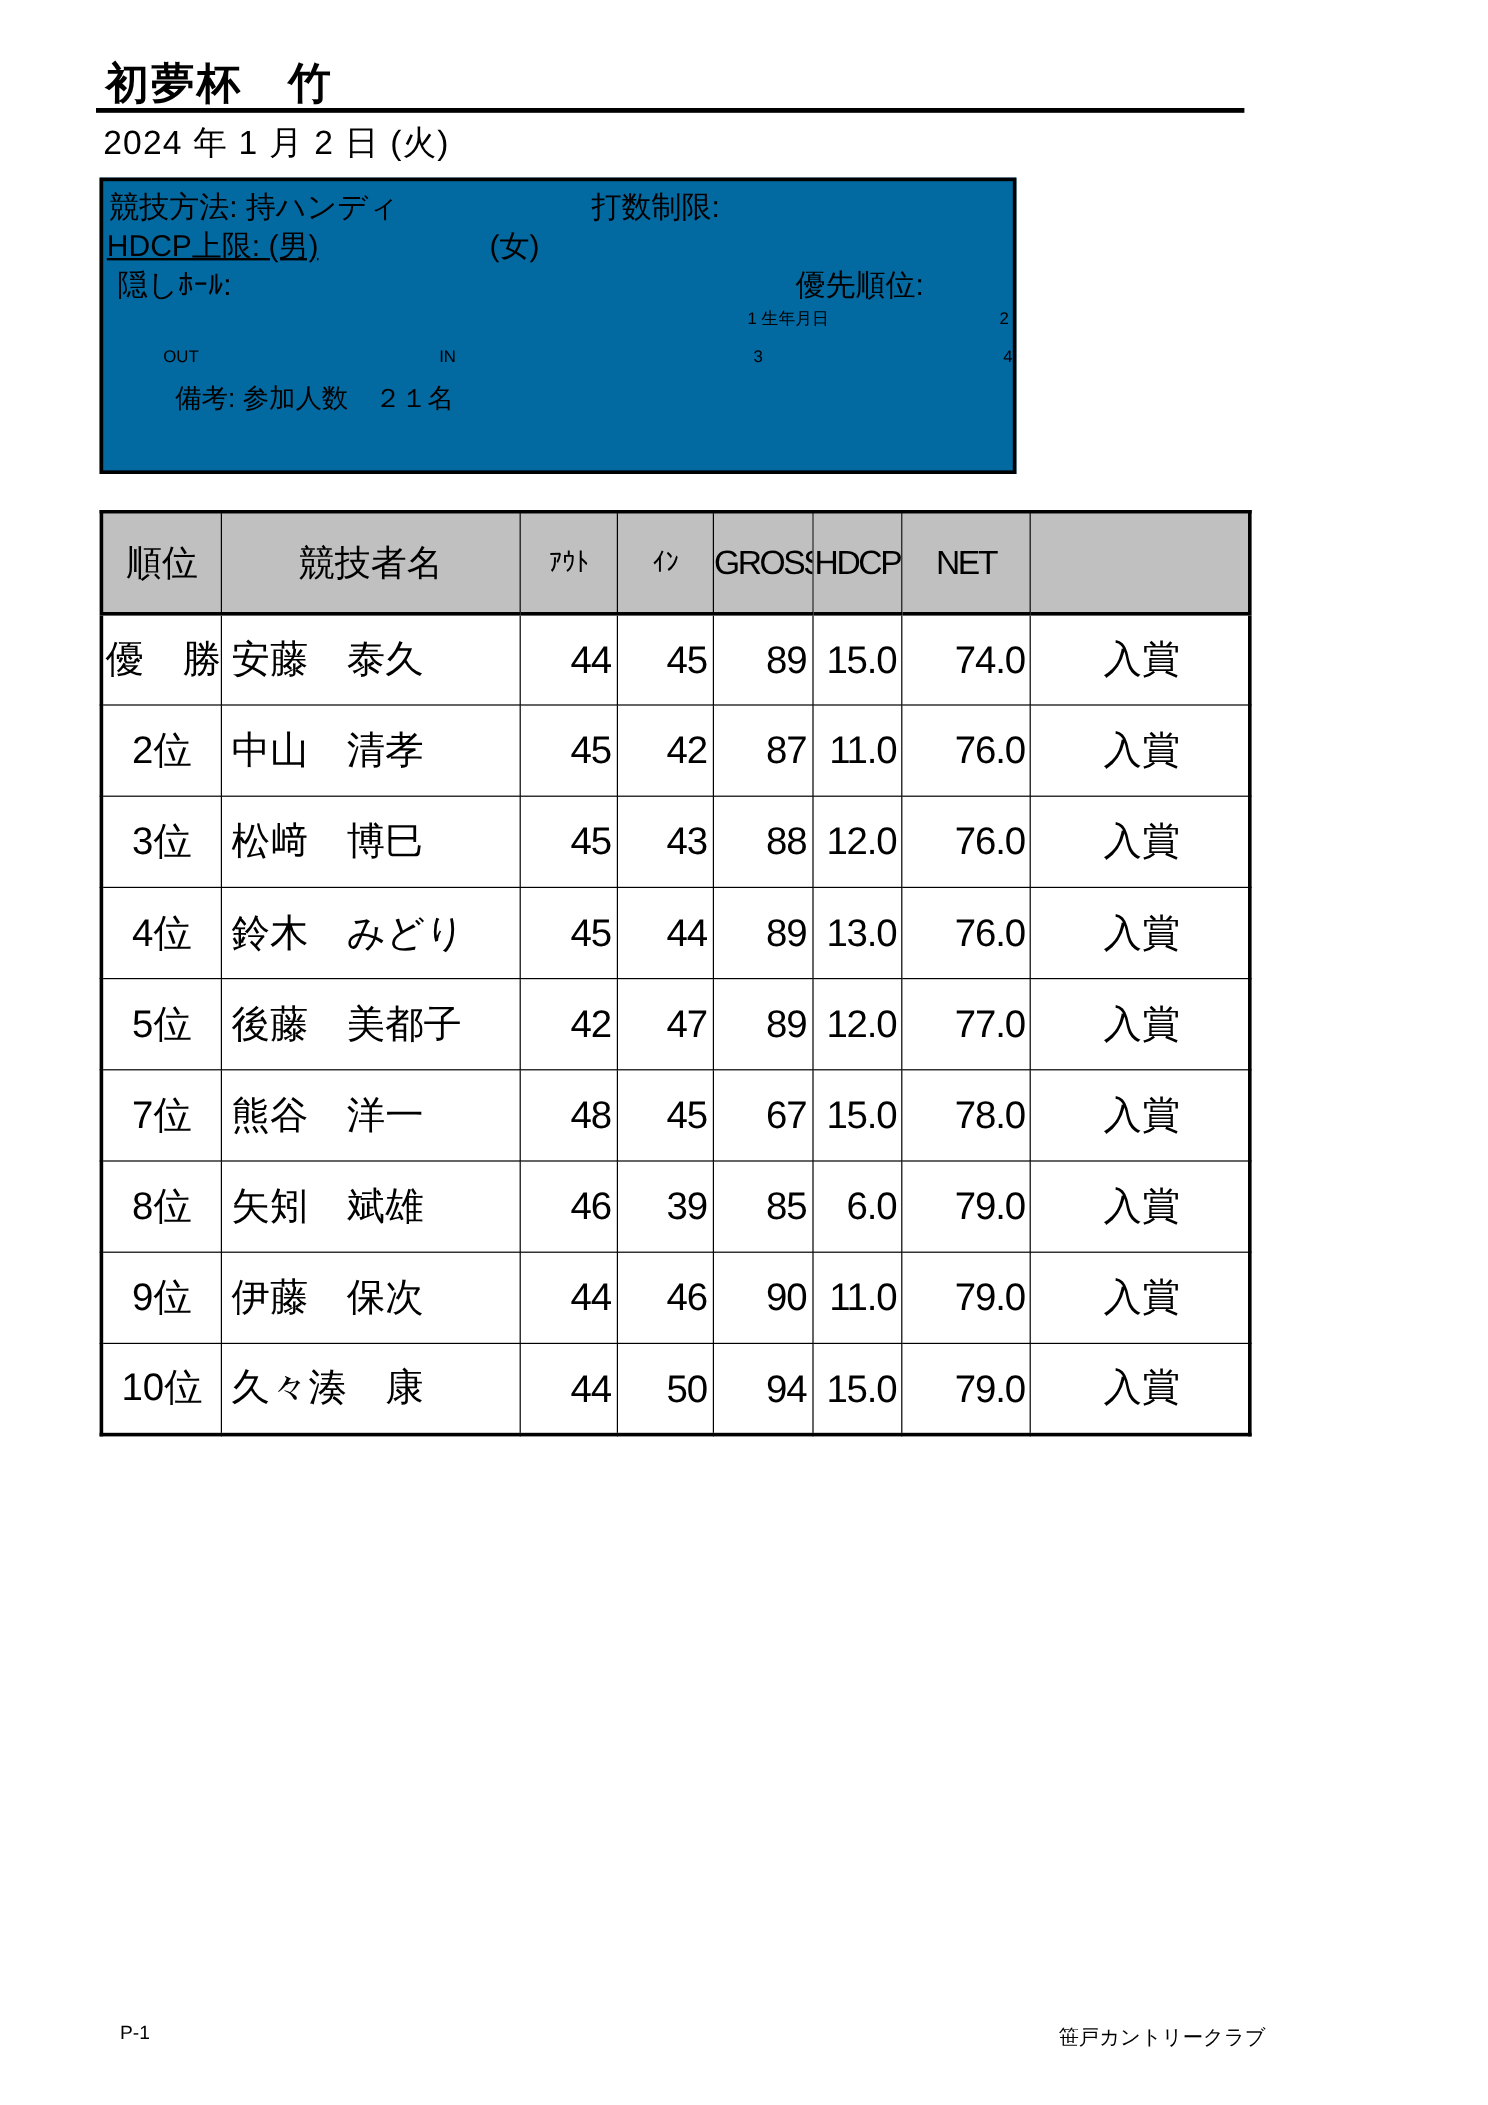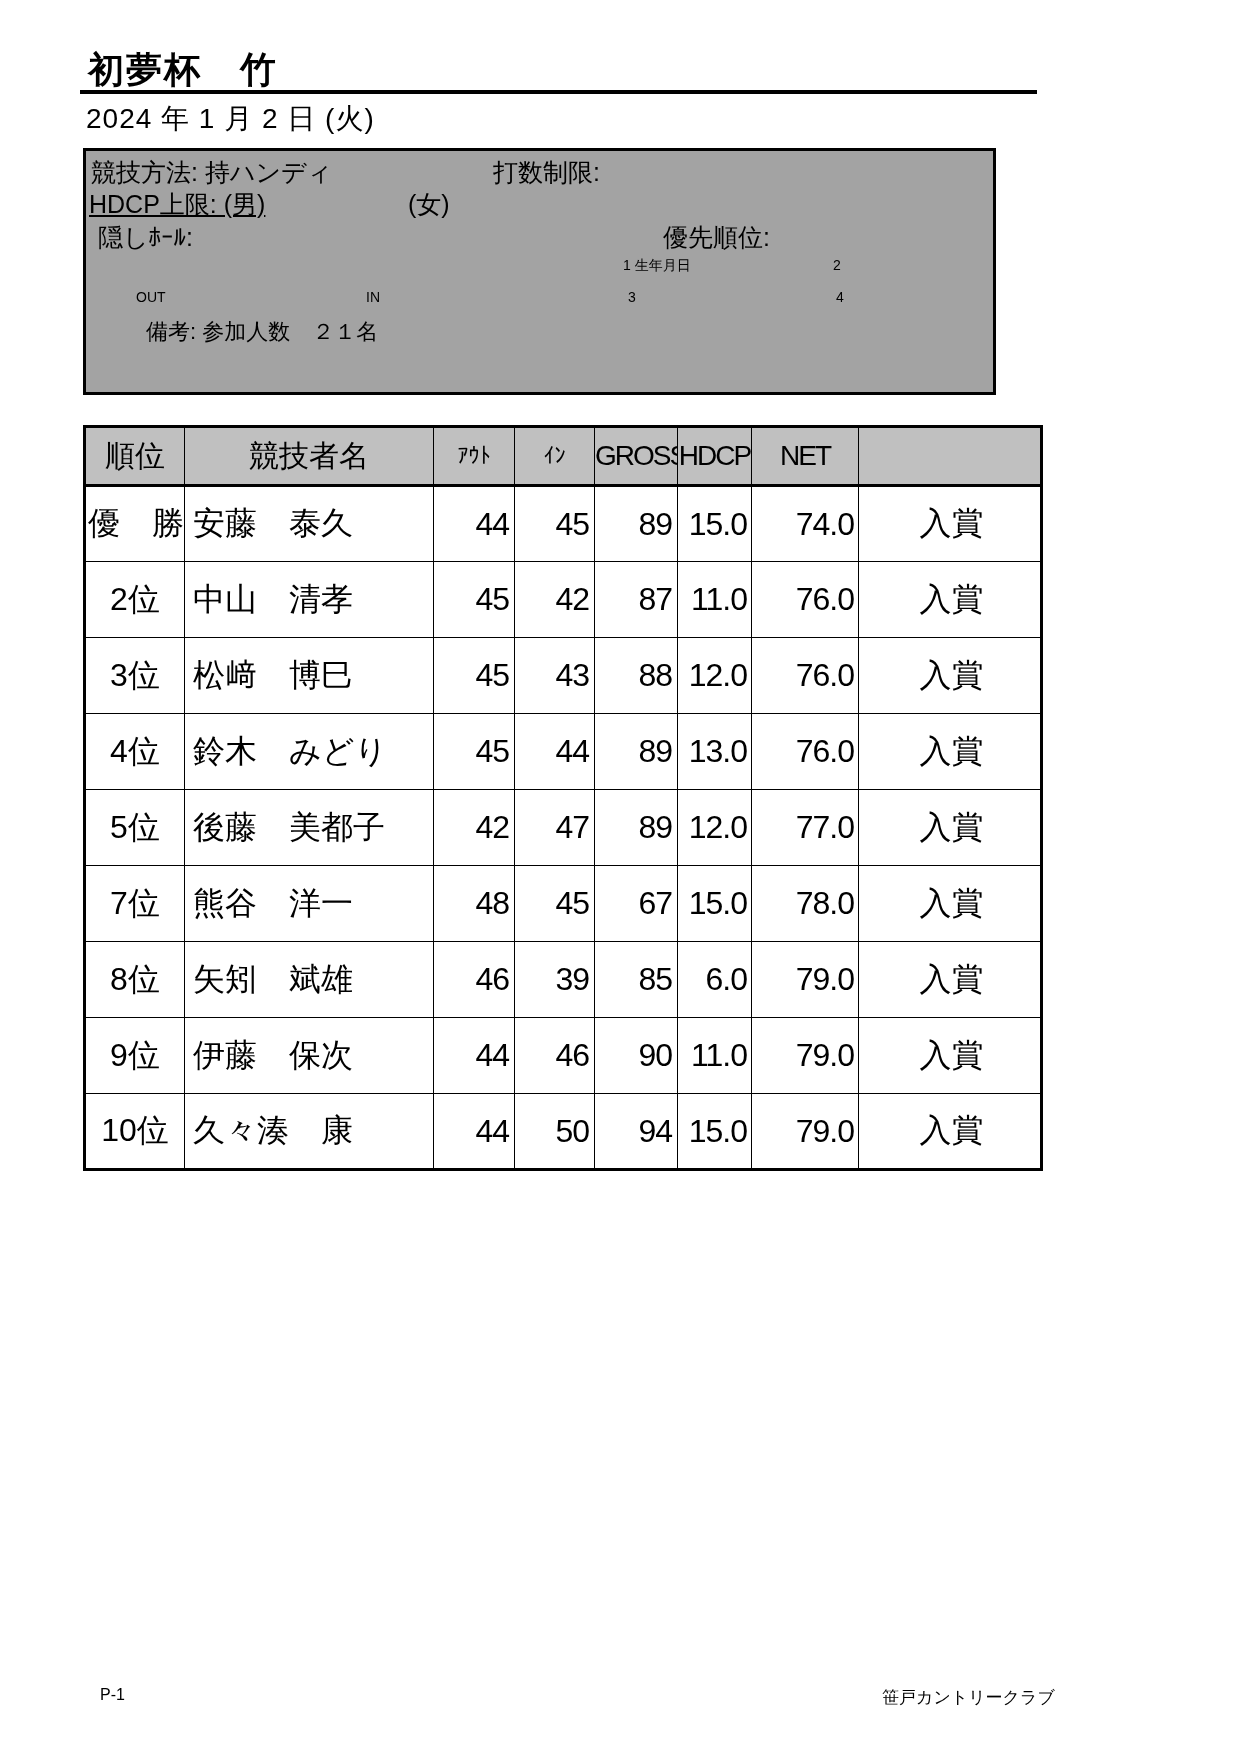--- a/index.html
+++ b/index.html
@@ -22,22 +22,22 @@
     width: 957px; height: 4px; background: #000;
   }
   .event-date {
     position: absolute; left: 86px; top: 100px;
     font-size: 28px; font-weight: 500; letter-spacing: 1px;
   }
 
   
   .info-box {
     position: absolute; left: 83px; top: 148px;
-    width: 913px; height: 247px;
-    border: 3px solid #000; background: #a3a3a3;
+    width: 764px; height: 247px;
+    border: 3px solid #000; background: #0369a1;
   }
   .info-box span { position: absolute; white-space: pre; }
   .t-big   { font-size: 25px; font-weight: 500; }
   .t-mid   { font-size: 22px; font-weight: 500; }
   .t-small { font-size: 14px; }
 
   .lbl-method      { left: 5px;   top: 5px;  }
   .lbl-strokelimit { left: 407px; top: 5px;  }
   .lbl-hdcp        { left: 3px;   top: 37px; text-decoration: underline; }
   .lbl-hdcp-f      { left: 322px; top: 37px; }
@@ -54,21 +54,21 @@
   
   table.results {
     position: absolute; left: 83px; top: 425px;
     width: 957px; border-collapse: collapse; table-layout: fixed;
     border: 3px solid #000;
   }
   table.results th, table.results td {
     border: 1px solid #000;
     overflow: hidden; white-space: nowrap;
   }
-  table.results thead tr { height: 59px; background: #c0c0c0; }
+  table.results thead tr { height: 85px; background: #c0c0c0; }
   table.results thead th {
     font-size: 30px; font-weight: 500; text-align: center;
     border-bottom: 3px solid #000;
   }
   table.results thead th.h-kana { font-size: 22px; font-weight: 400; margin-top: 25px; }
   table.results thead th.h-en   { font-size: 28px; letter-spacing: -2px; }
   table.results tbody tr { height: 76px; }
   table.results tbody td { font-size: 32px; font-weight: 500; }
 
   td.c-rank  { text-align: center; }

